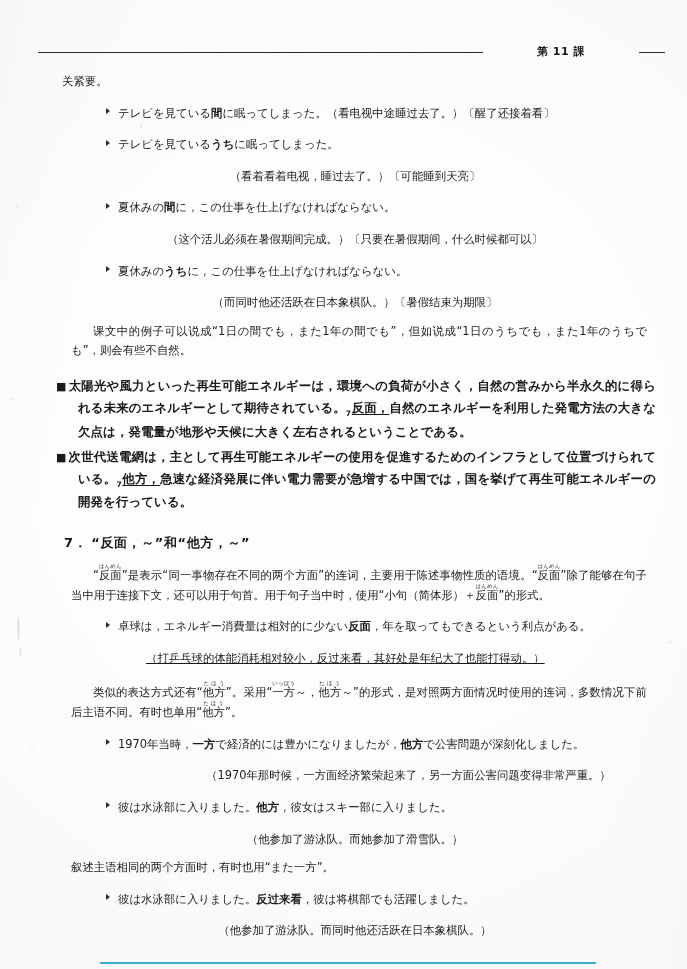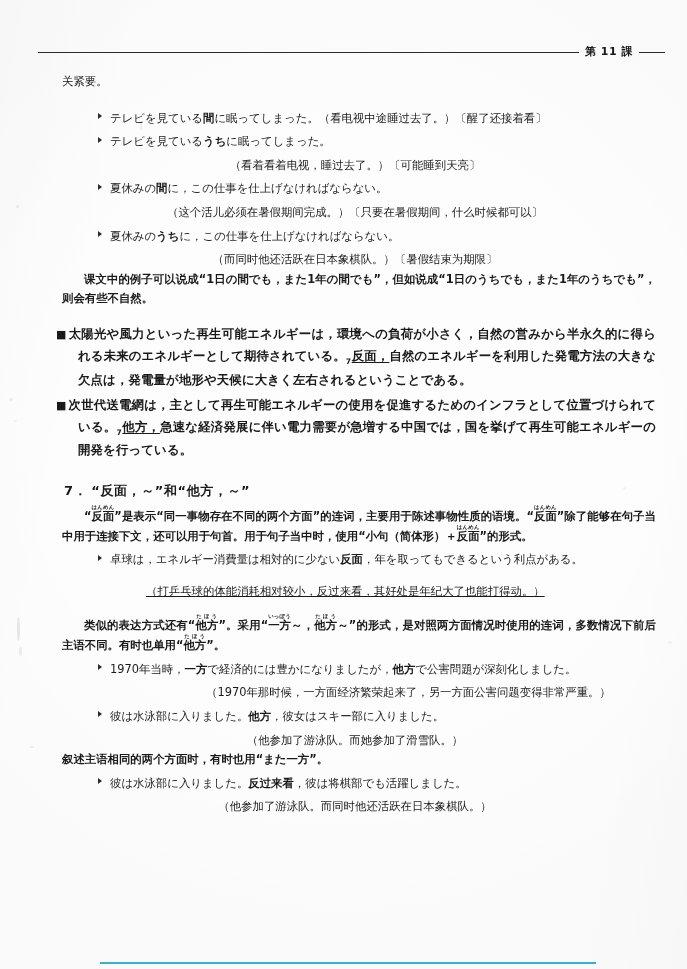--- a/index.html
+++ b/index.html
@@ -42,20 +42,21 @@
 
   
   .header {
     position: absolute;
     top: 44px;
     left: 38px;
     right: 22px;
     height: 16px;
     display: flex;
     align-items: center;
+    gap: 48px;
   }
   .header .rule-left {
     flex: 1 1 auto;
     height: 0;
     border-top: 1.4px solid #2a2a2a;
   }
   .header .rule-right {
     width: 26px;
     height: 0;
     border-top: 1.4px solid #2a2a2a;
@@ -75,37 +76,36 @@
     position: absolute;
     top: 72px;
     left: 56px;
     width: 600px;
     font-size: 11.4px;
     line-height: 1.72;
   }
 
   
   .p-flush {
-    margin: 0 0 17px 0;
+    margin: 0 0 5px 0;
     padding-left: 6px;
   }
   
   .p-body {
-    margin: 0;
+    margin: 9px;
     padding-left: 6px;
     text-indent: 22px;
     text-align: justify;
-    font-weight: bold;
   }
   .p-body.noindent { text-indent: 0; }
 
   
   .ex {
     position: relative;
-    margin: 4px;
+    margin: 12px;
     padding-left: 50px;
     text-align: left;
   }
   .ex .bullet {
     position: absolute;
     left: 38px;
     top: 0.40em;
     width: 0;
     height: 0;
     border-left: 4.6px solid #2b2b2b;

